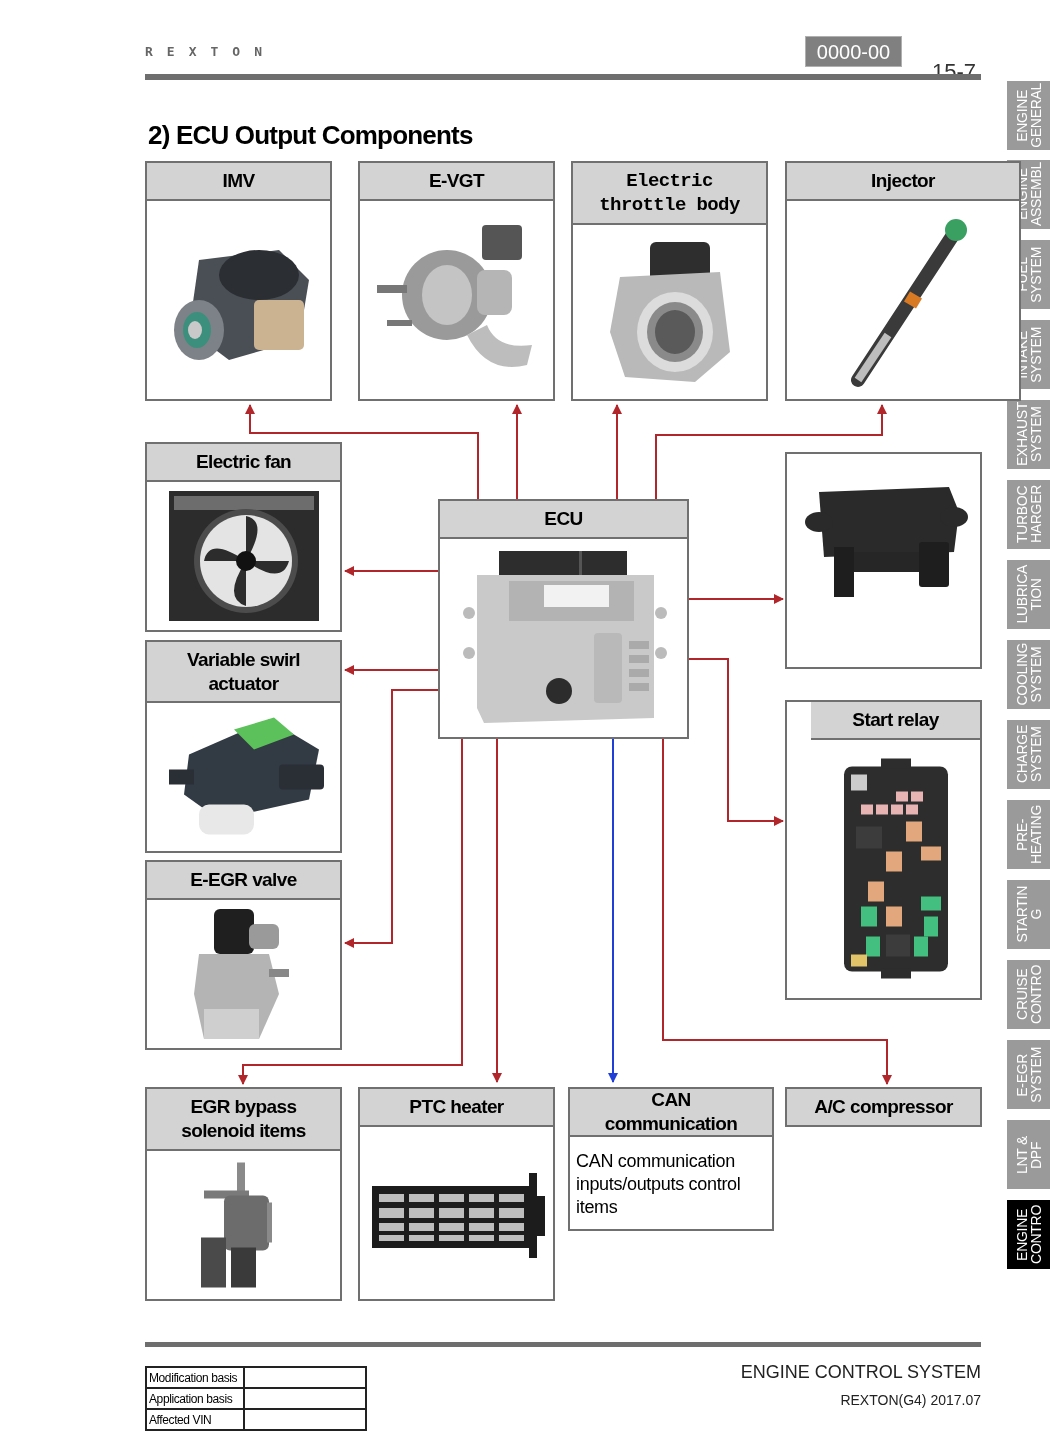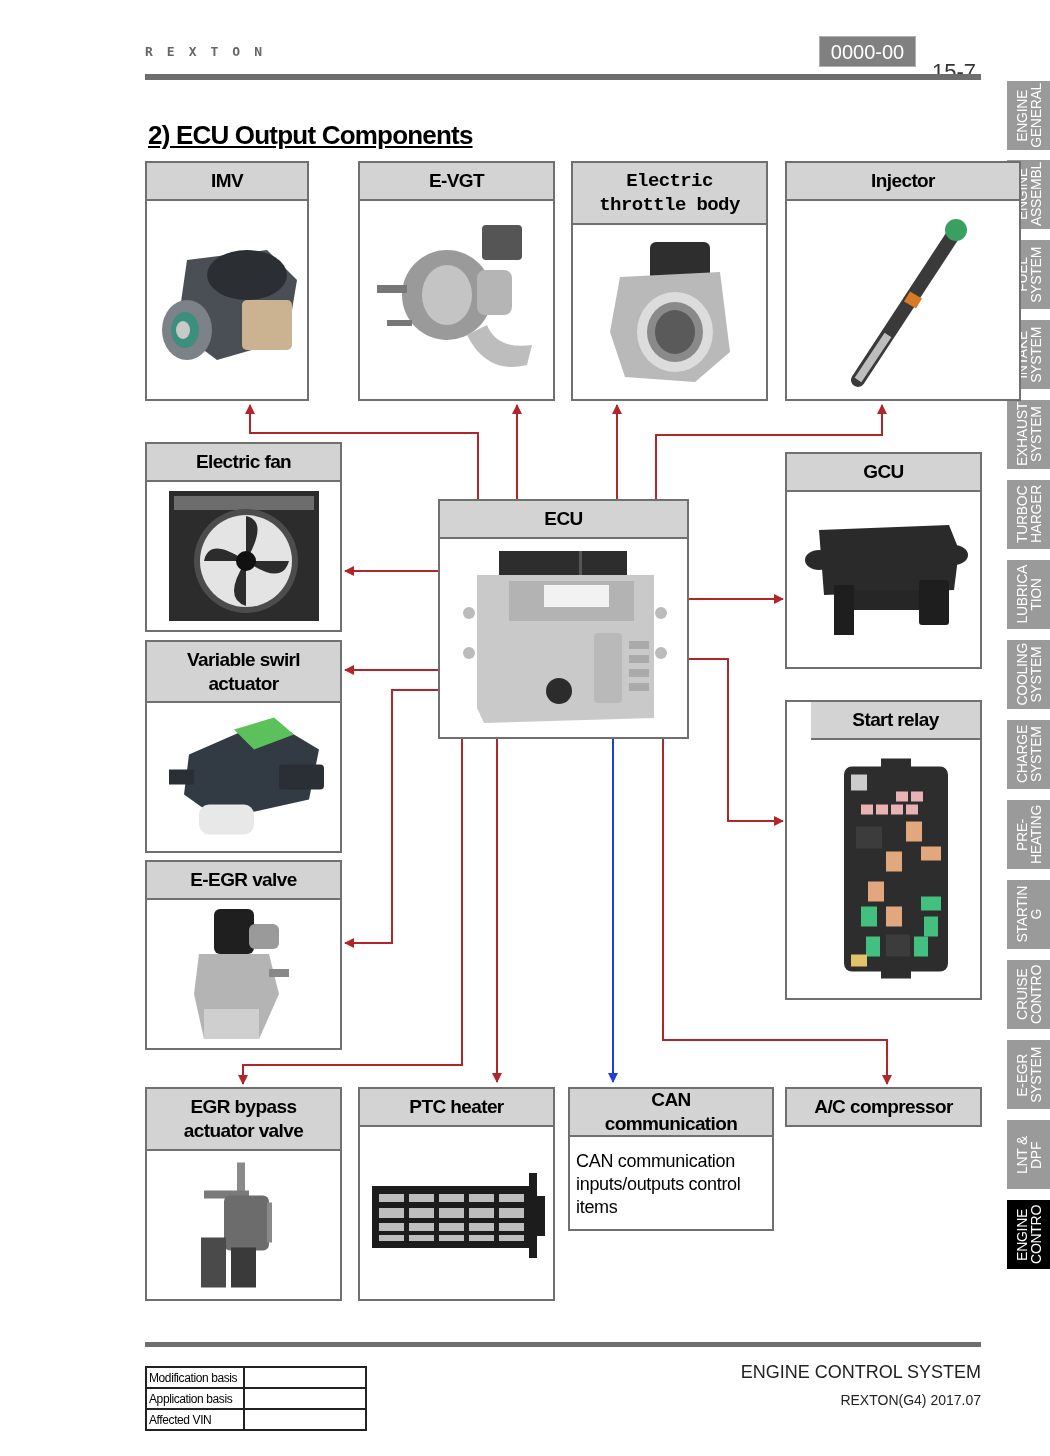--- a/index.html
+++ b/index.html
@@ -3,34 +3,34 @@
 <meta charset="utf-8">
 <style>
   html, body { margin: 0; padding: 0; background: #ffffff; }
   body { width: 1050px; height: 1456px; position: relative; overflow: hidden;
          font-family: "Liberation Sans", sans-serif; color: #000; }
   .abs { position: absolute; }
 
   
   .brand { left: 145px; top: 44px; font-size: 13px; letter-spacing: 14px; color: #666; font-family: "DejaVu Sans Mono", monospace; font-weight: bold; }
   .code-badge { left: 805px; top: 36px; width: 97px; height: 31px; background: #808080; color: #fff;
-                font-size: 20px; line-height: 31px; text-align: center; border: 1px solid #b0b0b0; box-sizing: border-box; margin-left: 14px; }
+                font-size: 20px; line-height: 31px; text-align: center; border: 1px solid #b0b0b0; box-sizing: border-box; }
   .page-num { left: 932px; top: 38px; font-size: 22px; color: #333; margin-top: 21px; }
   .top-rule { left: 145px; top: 74px; width: 836px; height: 6px; background: #6e6e6e; }
   .bottom-rule { left: 145px; top: 1342px; width: 836px; height: 5px; background: #6e6e6e; }
 
   
   .side-tab { left: 1007px; width: 43px; background: #9a9a9a; color: #fff; box-sizing: border-box;
               display: flex; align-items: center; justify-content: center; }
   .side-tab.active { background: #000; }
   .side-tab span { writing-mode: vertical-rl; transform: rotate(180deg); font-size: 14px; line-height: 14px;
                    white-space: pre; text-align: center; letter-spacing: -0.3px; }
 
   
-  .section-title { left: 148px; top: 120px; font-size: 26px; font-weight: bold; letter-spacing: -0.8px; text-decoration: underline; }
+  .section-title { left: 148px; top: 120px; font-size: 26px; font-weight: bold; letter-spacing: -0.8px; }
 
   
   .box { border: 2px solid #707070; background: #fff; box-sizing: border-box; }
   .box-head { background: #d3d3d3; border-bottom: 2px solid #707070; text-align: center; font-weight: bold;
               font-size: 19px; letter-spacing: -0.6px; display: flex; align-items: center; justify-content: center;
               line-height: 24px; box-sizing: border-box; white-space: pre-line; }
   .box-body { position: relative; width: 100%; }
   .box-body svg { position: absolute; left: 50%; top: 50%; transform: translate(-50%, -50%); }
   .can-text { font-size: 18px; line-height: 23px; padding: 13px 6px; letter-spacing: -0.3px; }
 
@@ -137,21 +137,21 @@
     <polyline points="439,690 392,690 392,943 345,943" stroke="#b0262a" marker-end="url(#arR)"></polyline>
     <polyline points="688,599 783,599" stroke="#b0262a" marker-end="url(#arR)"></polyline>
     <polyline points="688,659 728,659 728,821 783,821" stroke="#b0262a" marker-end="url(#arR)"></polyline>
     <polyline points="462,739 462,1065 243,1065 243,1084" stroke="#b0262a" marker-end="url(#arR)"></polyline>
     <polyline points="497,739 497,1082" stroke="#b0262a" marker-end="url(#arR)"></polyline>
     <polyline points="613,739 613,1082" stroke="#1f3fd6" marker-end="url(#arB)"></polyline>
     <polyline points="663,739 663,1040 887,1040 887,1084" stroke="#b0262a" marker-end="url(#arR)"></polyline>
   </g>
 </svg>
 
-<div class="abs box" style="left:145px;top:161px;width:164px;height:240px;">
+<div class="abs box" style="left:145px;top:161px;width:187px;height:240px;">
   <div class="box-head" style="height:38px;">IMV</div>
   <div class="box-body" style="height:198px;">
     <svg width="160" height="160" viewBox="0 0 160 160">
       <path d="M40,40 L120,30 L150,60 L140,120 L70,140 L30,110 Z" fill="#4a4f55"></path>
       <ellipse cx="100" cy="55" rx="40" ry="25" fill="#2b2e33"></ellipse>
       <rect x="95" y="80" width="50" height="50" rx="5" fill="#cbb392"></rect>
       <ellipse cx="40" cy="110" rx="25" ry="30" fill="#7d8288"></ellipse>
       <ellipse cx="38" cy="110" rx="14" ry="18" fill="#3d8f7d"></ellipse>
       <ellipse cx="36" cy="110" rx="7" ry="9" fill="#c9c9c9"></ellipse>
     </svg>
@@ -257,21 +257,20 @@
       <circle cx="110" cy="148" r="13" fill="#2c2c2c"></circle>
       <circle cx="20" cy="70" r="6" fill="#bbb"></circle>
       <circle cx="20" cy="110" r="6" fill="#bbb"></circle>
       <circle cx="212" cy="70" r="6" fill="#bbb"></circle>
       <circle cx="212" cy="110" r="6" fill="#bbb"></circle>
     </svg>
   </div>
 </div>
 
 <div class="abs box" style="left:785px;top:452px;width:197px;height:217px;">
-  <div class="box-head" style="height:38px;">GCU</div>
   <div class="box-body" style="height:175px;">
     <svg width="170" height="140" viewBox="0 0 170 140">
       <path d="M20,20 L150,15 L160,40 L155,80 L25,85 Z" fill="#2a2a2a"></path>
       <ellipse cx="20" cy="50" rx="14" ry="10" fill="#2a2a2a"></ellipse>
       <ellipse cx="155" cy="45" rx="14" ry="10" fill="#2a2a2a"></ellipse>
       <rect x="35" y="75" width="20" height="50" fill="#1e1e1e"></rect>
       <rect x="120" y="70" width="30" height="45" rx="3" fill="#1e1e1e"></rect>
       <rect x="55" y="80" width="65" height="20" fill="#262626"></rect>
     </svg>
   </div>
@@ -309,21 +308,21 @@
         </g>
       <rect x="20" y="70" width="26" height="22" fill="#3c3c3c"></rect>
       <rect x="50" y="178" width="24" height="22" fill="#3c3c3c"></rect>
       <rect x="15" y="198" width="16" height="12" fill="#e1c46a"></rect>
     </svg>
   </div>
 </div>
 
 <div class="abs box" style="left:145px;top:1087px;width:197px;height:214px;">
   <div class="box-head" style="height:62px;">EGR bypass
-actuator valve</div>
+solenoid items</div>
   <div class="box-body" style="height:148px;">
     <svg width="110" height="135" viewBox="0 0 110 135">
       <rect x="48" y="5" width="8" height="35" fill="#8a8a8a"></rect>
       <rect x="15" y="33" width="45" height="8" fill="#7a7a7a"></rect>
       <rect x="35" y="38" width="45" height="55" rx="6" fill="#6c6c6c"></rect>
       <rect x="42" y="90" width="25" height="40" fill="#3a3a3a"></rect>
       <rect x="12" y="80" width="25" height="50" fill="#4a4a4a"></rect>
       <rect x="78" y="45" width="5" height="40" fill="#8a8a8a"></rect>
     </svg>
   </div>

